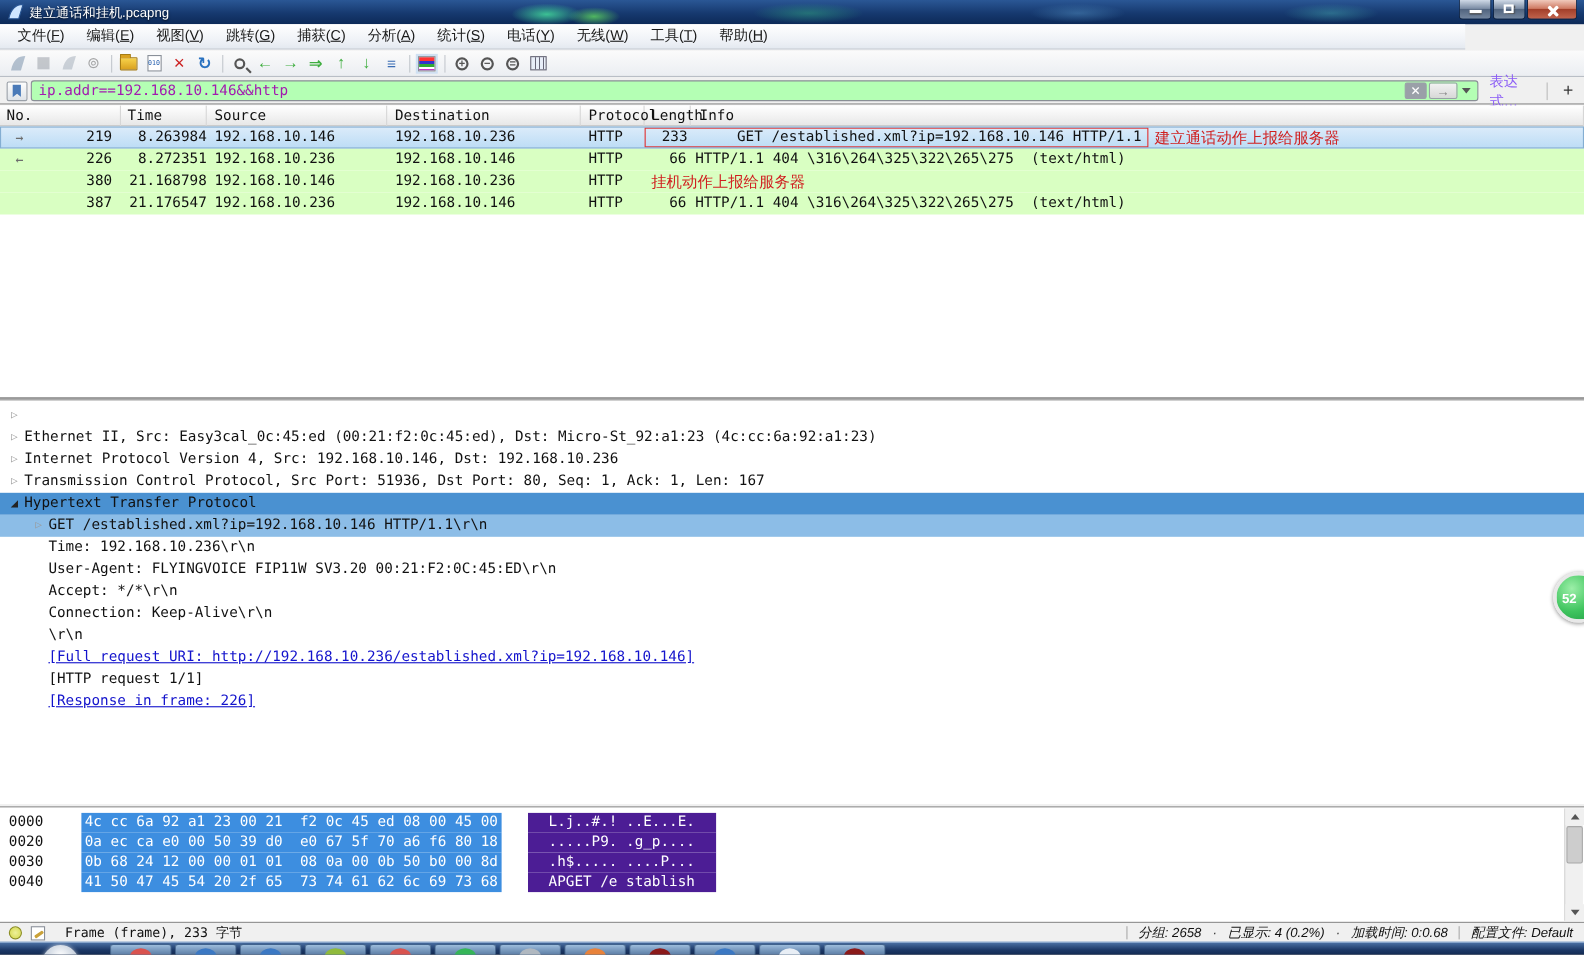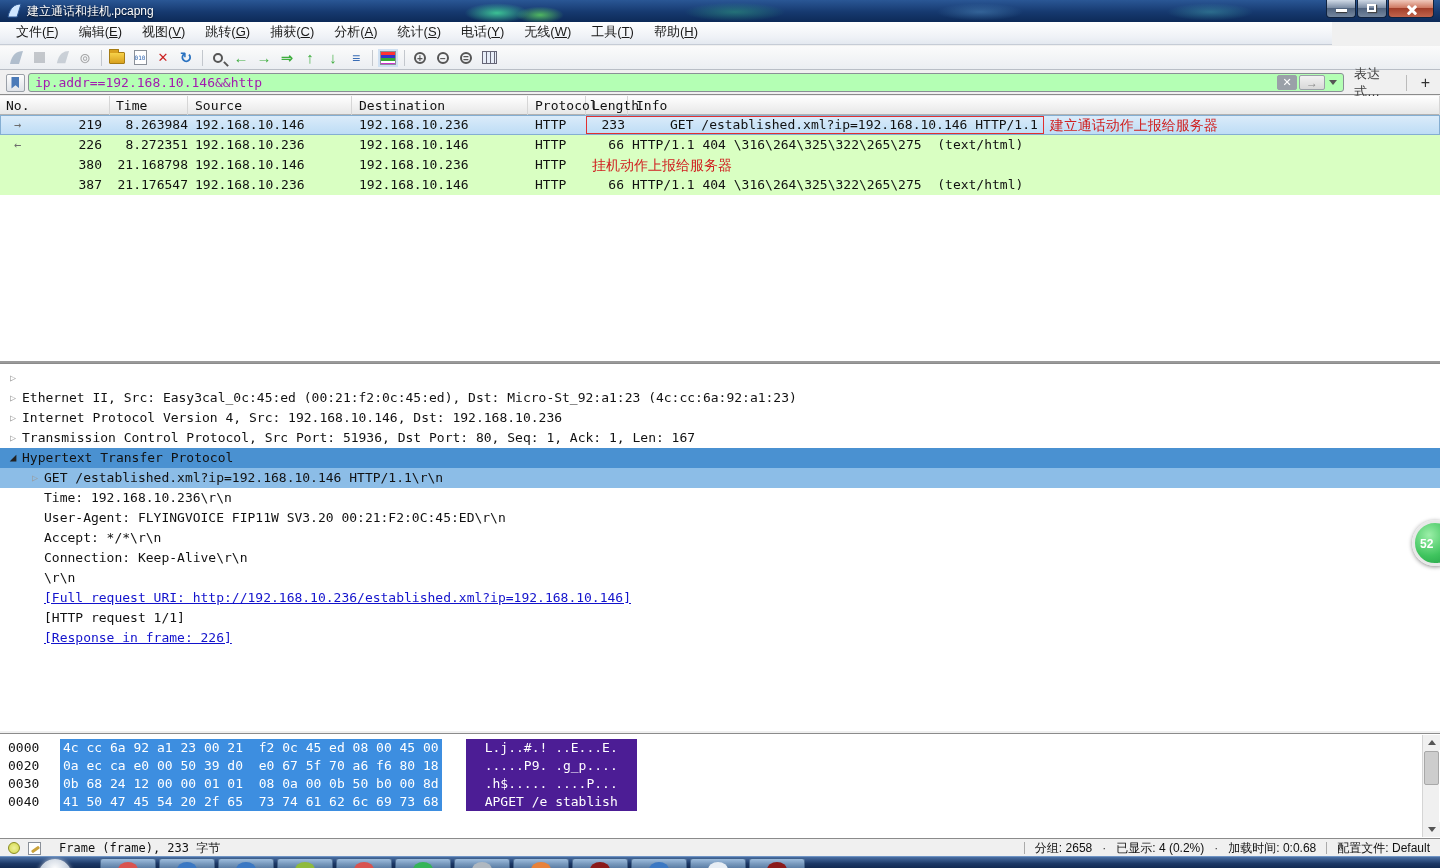--- a/index.html
+++ b/index.html
@@ -66,21 +66,21 @@
   .filter-field { flex:0 0 1316px; height:19px; border:1px solid #8a8f96; border-radius:3px; background:#b4ffb4;
     display:flex; align-items:center; position:relative; }
   .filter-input { flex:1; border:none; outline:none; background:transparent; height:17px;
     font-family:"DejaVu Sans Mono","Liberation Mono",monospace; font-size:13px; color:#a21caf; padding-left:6px; }
   .ff-btn { height:15px; border:1px solid #9aa0a8; background:linear-gradient(#f2f2f2,#d8d8d8);
     display:flex; align-items:center; justify-content:center; margin-right:2px; border-radius:2px; }
   .ff-x { width:20px; color:#fff; background:#9aa0a8; font-size:11px; font-weight:bold; }
   .ff-apply { width:26px; color:#888; font-size:12px; font-weight:bold; }
   .ff-caret { width:0; height:0; border-left:4px solid transparent; border-right:4px solid transparent;
     border-top:5px solid #555; margin:0 6px 0 2px; }
-  .expr-label { font-size:13px; color:#404040; margin:0 8px 0 10px; }
+  .expr-label { font-size:13px; color:#8b5cf6; margin:0 8px 0 10px; }
   .fb-sep { width:1px; height:16px; background:#bbb; }
   .plus-btn { font-size:16px; color:#333; margin-left:10px; width:20px; text-align:center; }
 
   
   .packet-list { position:absolute; left:0; top:96px; width:1440px; height:265px; background:#fff;
     font-family:"DejaVu Sans Mono","Liberation Mono",monospace; font-size:13px; }
   .pl-header { display:flex; height:19px; background:linear-gradient(#ffffff,#e7e7e7);
     border-bottom:1px solid #b2b2b2; align-items:center; }
   .pl-header span { display:block; height:19px; line-height:19px; border-right:1px solid #d6d6d6; color:#111; }
   .h-no{width:110px;padding-left:6px;} .h-time{width:78px;padding-left:6px;} .h-src{width:164px;padding-left:7px;}
@@ -115,37 +115,37 @@
   .dline.sel { background:#4a91d1; }
   .dline.rel { background:#8cbde7; }
   .dline.link .dtext { color:#1313cc; text-decoration:underline; }
 
   
   .hexpane { position:absolute; left:0; top:733px; width:1440px; height:106px; background:#fff;
     border-top:1px solid #8b8b8b; border-bottom:1px solid #8b8b8b;
     font-family:"DejaVu Sans Mono","Liberation Mono",monospace; font-size:13px; padding-top:5px; }
   .hrow { height:18px; line-height:18px; display:flex; white-space:pre; }
   .hoff { width:38px; margin-left:8px; color:#111; }
-  .hbytes { margin-left:14px; background:#3d8ee0; color:#fff; padding:0 3px; }
+  .hbytes { margin-left:28px; background:#3d8ee0; color:#fff; padding:0 3px; }
   .hascii { margin-left:24px; background:#4c1d95; color:#fff; padding:0 19px; }
   .hex-scroll { position:absolute; right:1px; top:1px; bottom:1px; width:17px; background:#f0f0f0; border-left:1px solid #d5d5d5; }
   .hs-btn { width:17px; height:15px; background:#f0f0f0; display:flex; align-items:center; justify-content:center; }
   .hs-btn.down { position:absolute; bottom:0; }
   .tri-up { width:0;height:0;border-left:4px solid transparent;border-right:4px solid transparent;border-bottom:5px solid #555; }
   .tri-down { width:0;height:0;border-left:4px solid transparent;border-right:4px solid transparent;border-top:5px solid #555; }
   .hs-thumb { position:absolute; top:16px; left:1px; width:15px; height:34px; background:#cdcdcd; border:1px solid #a8a8a8; border-radius:2px; }
 
   
   .statusbar { position:absolute; left:0; top:840px; width:1440px; height:16px; background:#f0f0f0;
     display:flex; align-items:center; font-size:12px; color:#111; }
   .expert-dot { width:12px; height:12px; border-radius:50%; background:radial-gradient(#eef09a,#d3d84a); border:1px solid #8a8c20; margin:0 8px 0 8px; }
   .comment-ico { width:13px; height:13px; background:#fff; border:1px solid #8a9099; position:relative; margin-right:18px; }
   .comment-ico::after { content:""; position:absolute; left:2px; top:5px; width:9px; height:3px; background:#caa23a; transform:rotate(-35deg); border-radius:1px; }
   .sb-left { font-family:"DejaVu Sans Mono","Liberation Mono",monospace; font-size:12px; }
-  .sb-right { margin-left:auto; display:flex; align-items:center; }
+  .sb-right { margin-left:auto; display:flex; align-items:center;font-style:italic; }
   .sb-seg { padding:0 6px; }
   .sb-dot { color:#333; padding:0 4px; }
   .sb-bar { width:1px; height:12px; background:#aaa; margin:0 4px; }
   .sb-profile { padding:0 10px 0 6px; }
 
   
   .taskbar { position:absolute; left:0; top:856px; width:1440px; height:12px;
     background:linear-gradient(#4a6fa3,#1c3866 60%,#122a52); border-top:1px solid #6f94c4; overflow:hidden; }
   .orb { position:absolute; left:38px; top:2px; width:34px; height:34px; border-radius:50%;
     background:radial-gradient(circle at 50% 30%,#ffffff,#b8c4d4 60%,#6e7f96); box-shadow:0 0 4px rgba(255,255,255,.6); }

